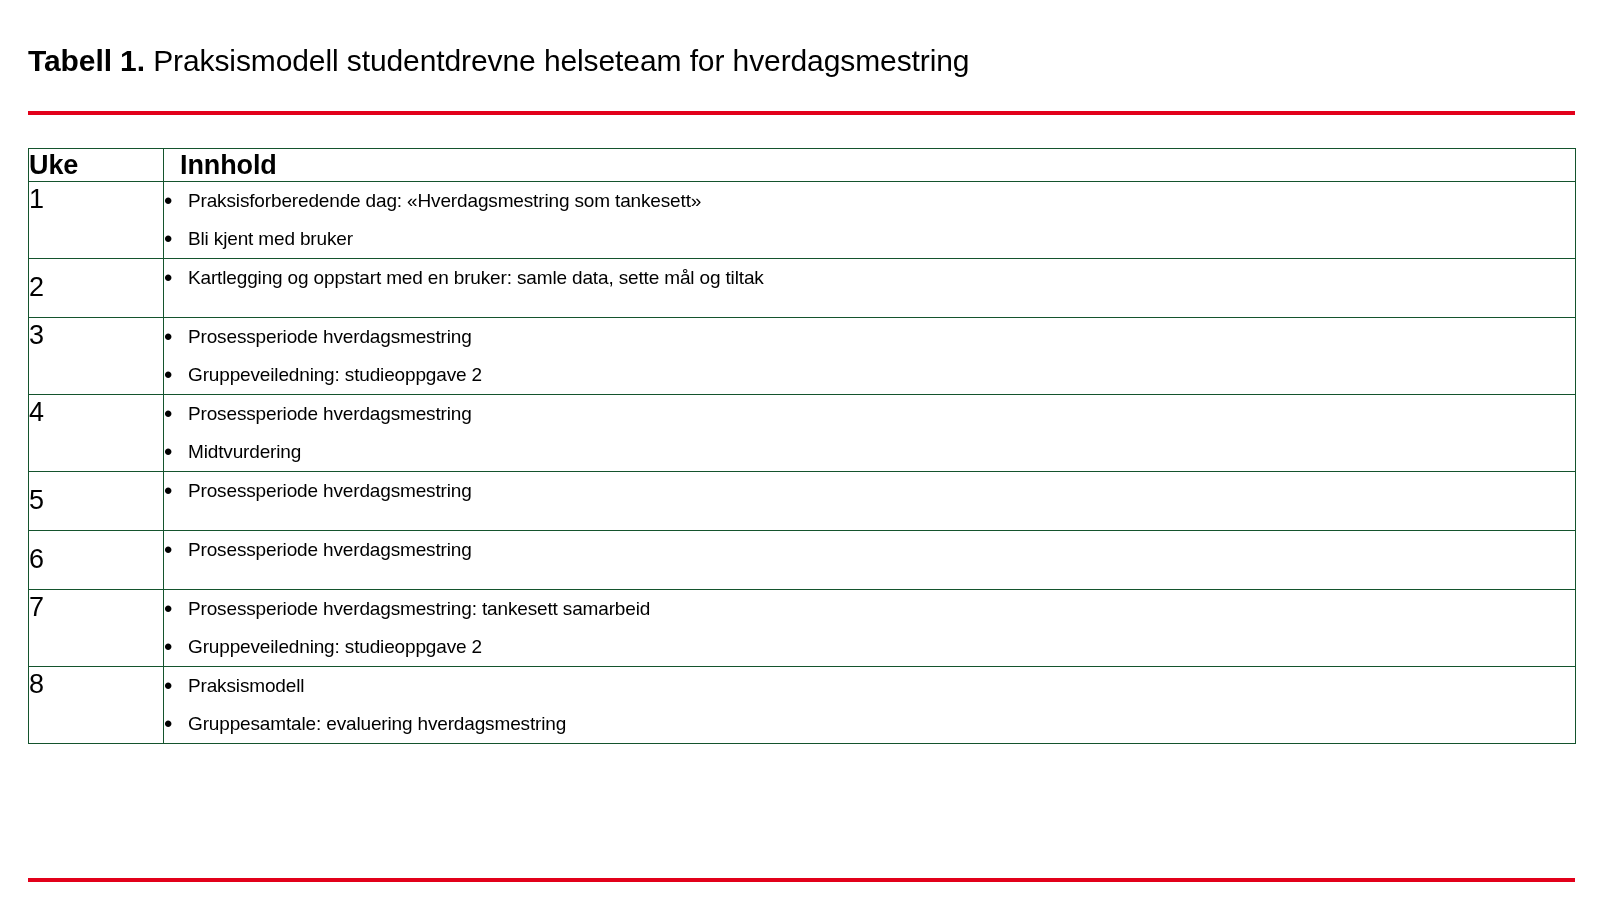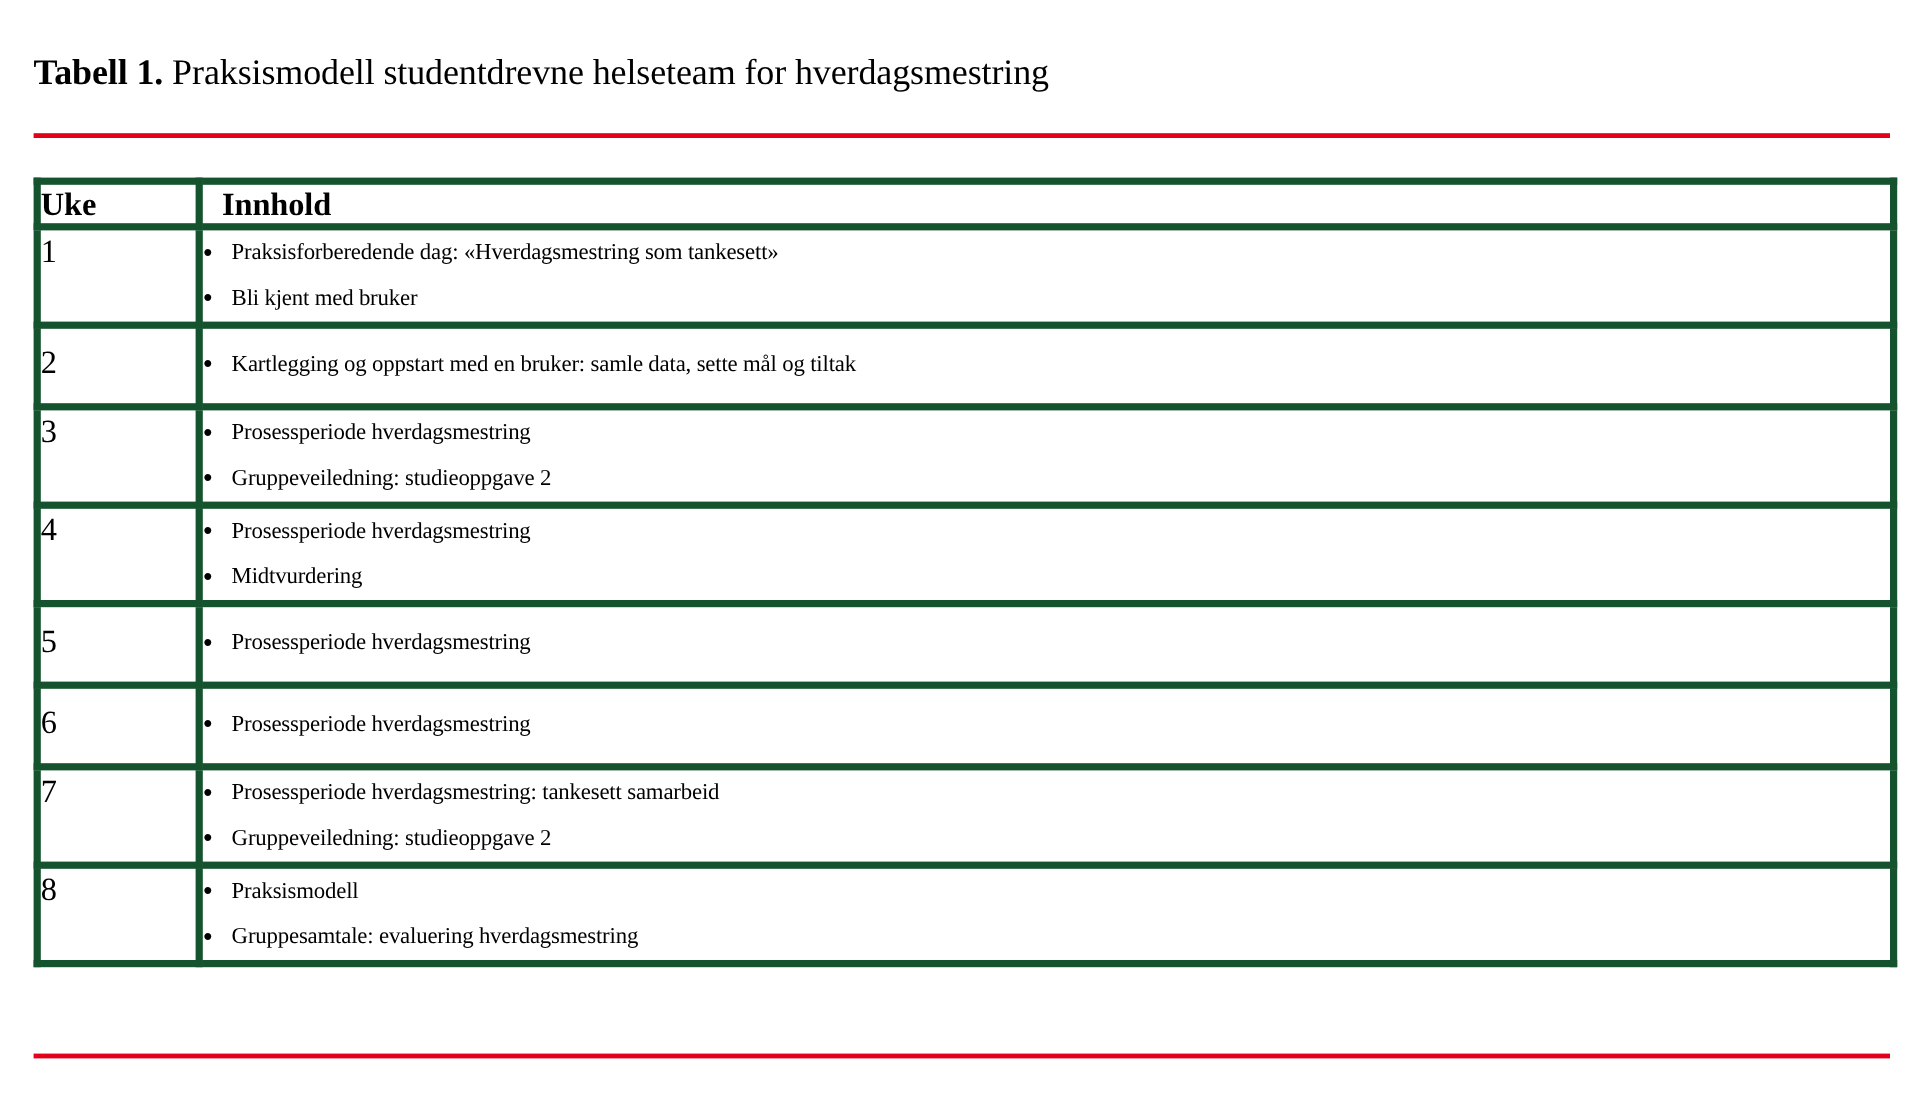--- a/index.html
+++ b/index.html
@@ -12,21 +12,20 @@
     height: 918px;
     font-family: "Liberation Sans", sans-serif;
     color: #000000;
     overflow: hidden;
   }
   .page {
     position: relative;
     width: 1600px;
     height: 898px;
     box-sizing: border-box;
-    font-family: Liberation Serif, serif;
   }
 
   
   .caption {
     position: absolute;
     left: 28px;
     top: 42px;
     width: 1548px;
     font-size: 30px;
     line-height: 38px;
@@ -61,21 +60,21 @@
   table.tbl {
     border-collapse: collapse;
     width: 1547px;
     table-layout: fixed;
   }
   table.tbl col.col-uke { width: 135px; }
   table.tbl col.col-innhold { width: 1412px; }
 
   table.tbl th,
   table.tbl td {
-    border: 6px solid #14532d;
+    border: 1px solid #14532d;
     vertical-align: top;
     padding: 0;
     background: #ffffff;
   }
 
   thead th {
     background: #fbdae4;
     font-weight: bold;
     font-size: 27px;
     line-height: 32px;
@@ -113,21 +112,21 @@
   ul.bullets li::before {
     content: "\2022";
     position: absolute;
     left: 0;
     top: 0;
     font-size: 24px;
     line-height: 38px;
   }
   
   tr.single td.cell-uke { padding-top: 11px; padding-bottom: 13px; }
-  tr.single td.cell-innhold { padding-top: 11px; padding-bottom: 13px; }
+  tr.single td.cell-innhold { padding-bottom: 13px; }
 </style>
 </head>
 <body>
 
 <div class="page">
 
   <div class="caption">
     <span class="caption-label">Tabell 1.</span><span class="caption-text"> Praksismodell studentdrevne helseteam for hverdagsmestring</span>
   </div>
 

